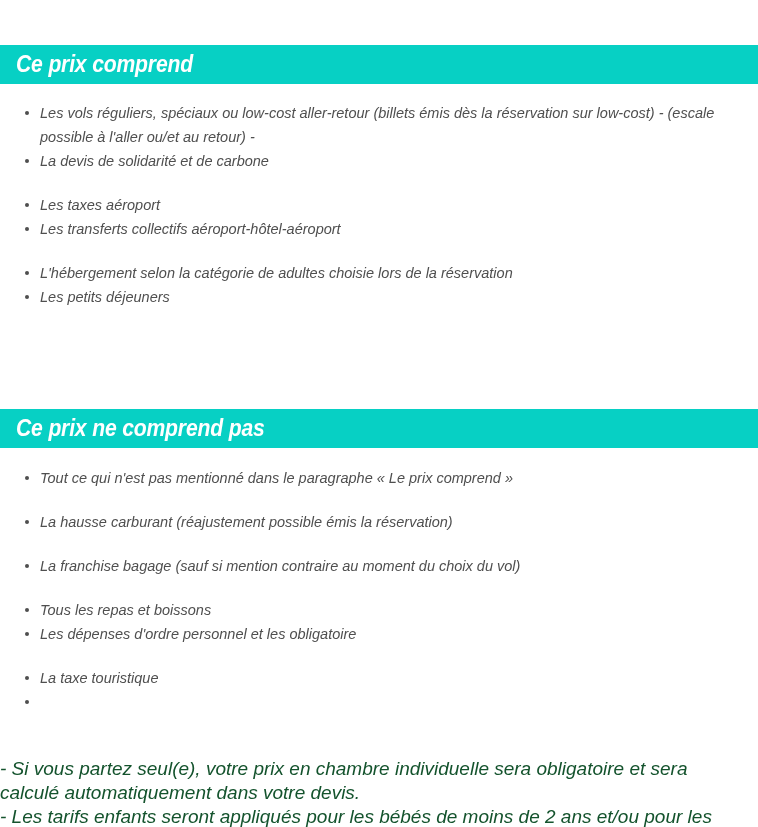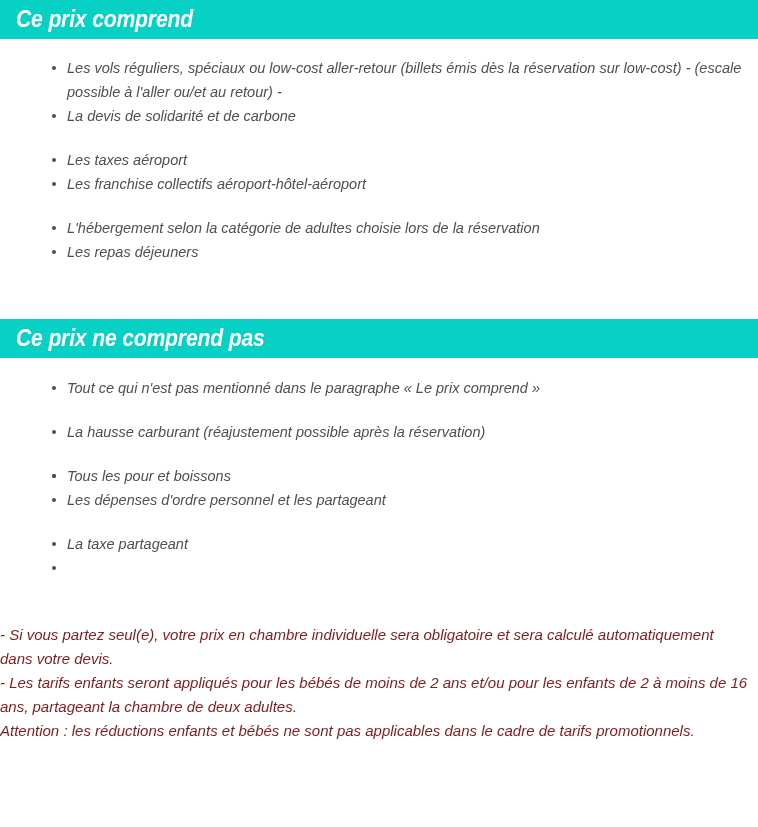--- a/index.html
+++ b/index.html
@@ -23,20 +23,21 @@
     box-sizing: border-box;
   }
   
   .section-bar {
     background: #07d0c4;
     width: 100%;
     box-sizing: border-box;
     padding: 5px 0 6px 16px;
     display: flex;
     align-items: center;
+    margin-top: 45px;
   }
   .section-bar .bar-title {
     color: #ffffff;
     font-style: italic;
     font-weight: bold;
     font-size: 23px;
     line-height: 28px;
     letter-spacing: -0.2px;
     font-family: "Liberation Sans Narrow", "Liberation Sans", sans-serif;
     transform: scaleX(0.92);
@@ -55,21 +56,20 @@
   }
   ul.bullets li {
     position: relative;
     padding-left: 40px;
     padding-right: 16px;
     font-style: italic;
     font-size: 14.5px;
     line-height: 24px;
     color: #4f4f4f;
     box-sizing: border-box;
-    margin-left: 27px;
   }
   ul.bullets li .bullet-dot {
     position: absolute;
     left: 25px;
     top: 10px;
     width: 4px;
     height: 4px;
     border-radius: 50%;
     background: #4f4f4f;
   }
@@ -77,23 +77,23 @@
     margin-top: 20px;
     font-style: italic;
   }
   
   .note-block {
     padding: 0 10px 0 0;
   }
   .note-block p {
     margin: 0;
     font-style: italic;
-    font-size: 15px;
+    font-size: 19px;
     line-height: 24px;
-    color: #7f1d1d;
+    color: #14532d;
   }
   .spacer-1 { height: 55px; }
   .spacer-2 { height: 50px; }
   .lead-1 { height: 17px; }
   .lead-2 { height: 18px; }
   .lead-3 { height: 17px; }
 </style>
 </head>
 <body>
 
@@ -112,62 +112,63 @@
       <li>
         <span class="bullet-dot"></span>
         <span>La devis de solidarité et de carbone</span>
       </li>
       <li class="gap-before">
         <span class="bullet-dot"></span>
         <span>Les taxes aéroport</span>
       </li>
       <li>
         <span class="bullet-dot"></span>
-        <span>Les franchise collectifs aéroport-hôtel-aéroport</span>
+        <span>Les transferts collectifs aéroport-hôtel-aéroport</span>
       </li>
       <li class="gap-before">
         <span class="bullet-dot"></span>
         <span>L'hébergement selon la catégorie de adultes choisie lors de la réservation</span>
       </li>
       <li>
         <span class="bullet-dot"></span>
-        <span>Les repas déjeuners</span>
+        <span>Les petits déjeuners</span>
       </li>
     </ul>
   </div>
   <div class="spacer-1"></div>
 
   <div class="section-bar">
     <span class="bar-title">Ce prix ne comprend pas</span>
   </div>
   <div class="lead-2"></div>
   <div class="section-body">
     <ul class="bullets">
       <li>
         <span class="bullet-dot"></span>
         <span>Tout ce qui n'est pas mentionné dans le paragraphe « Le prix comprend »</span>
       </li>
       <li class="gap-before">
         <span class="bullet-dot"></span>
-        <span>La hausse carburant (réajustement possible après la réservation)</span>
+        <span>La hausse carburant (réajustement possible émis la réservation)</span>
       </li>
       <li class="gap-before">
         <span class="bullet-dot"></span>
+        <span>La franchise bagage (sauf si mention contraire au moment du choix du vol)</span>
       </li>
       <li class="gap-before">
         <span class="bullet-dot"></span>
-        <span>Tous les pour et boissons</span>
+        <span>Tous les repas et boissons</span>
       </li>
       <li>
         <span class="bullet-dot"></span>
-        <span>Les dépenses d'ordre personnel et les partageant</span>
+        <span>Les dépenses d'ordre personnel et les obligatoire</span>
       </li>
       <li class="gap-before">
         <span class="bullet-dot"></span>
-        <span>La taxe partageant</span>
+        <span>La taxe touristique</span>
       </li>
       <li>
         <span class="bullet-dot"></span>
       </li>
     </ul>
   </div>
   <div class="spacer-2"></div>
 
   <div class="lead-3"></div>
   <div class="note-block">

